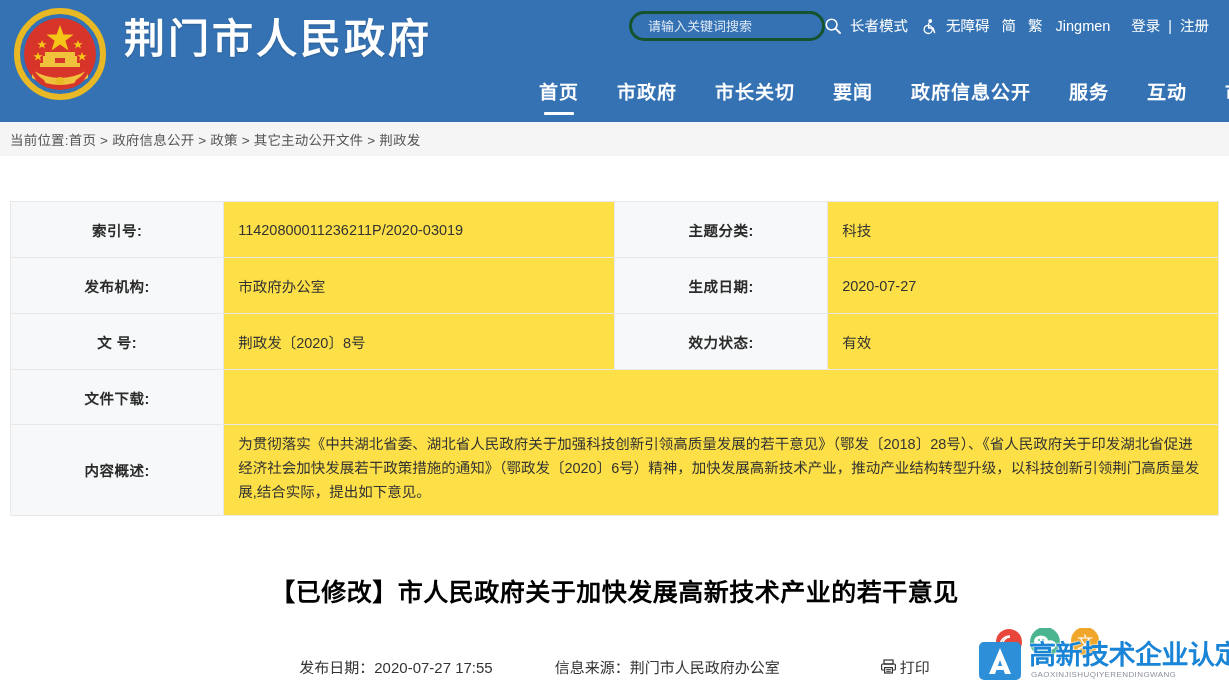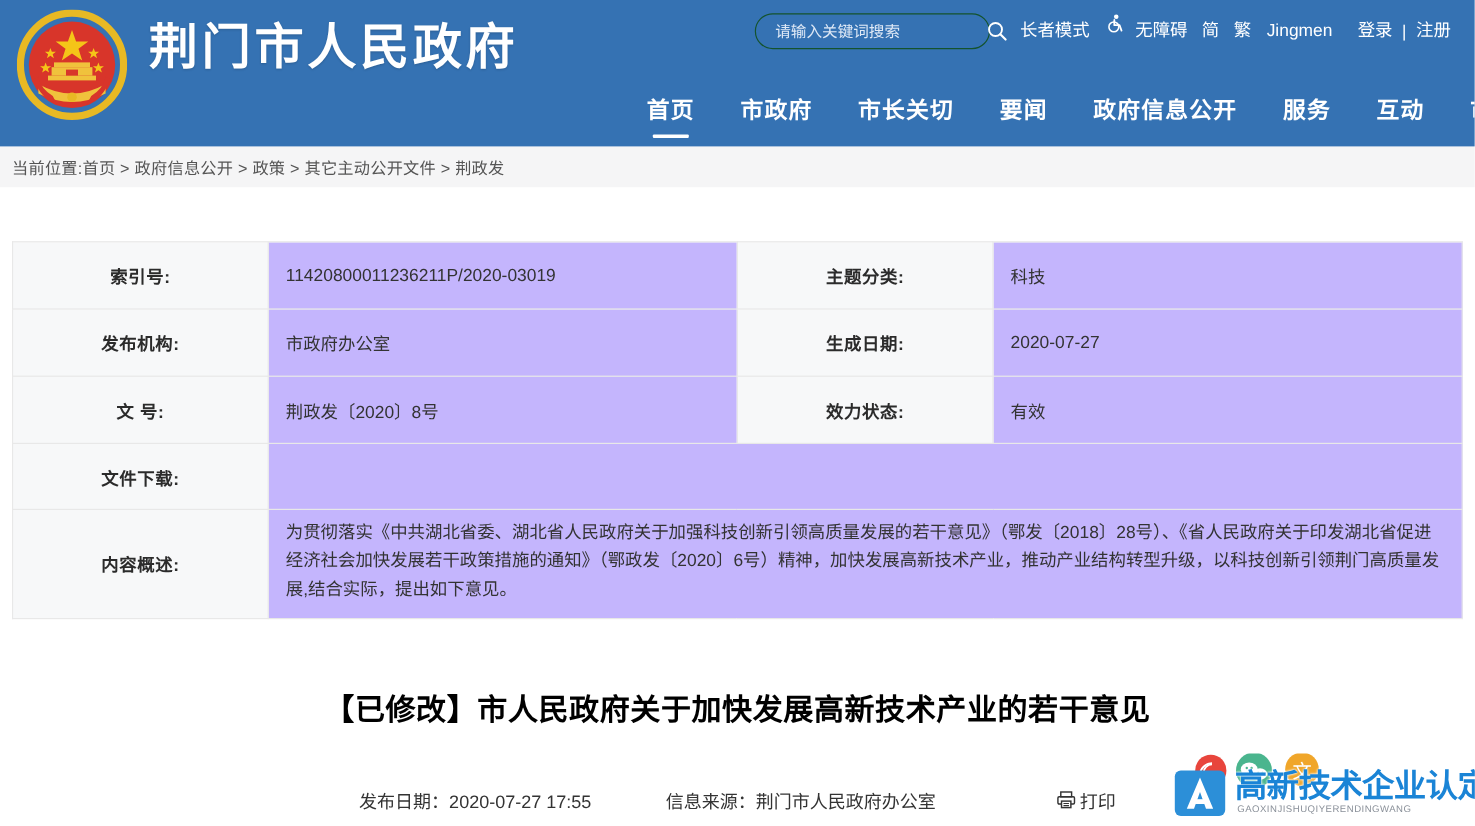--- a/index.html
+++ b/index.html
@@ -66,21 +66,21 @@
     display: flex;
     align-items: center;
     height: 32px;
     gap: 0px;
     white-space: nowrap;
   }
   .search-box {
     display: flex;
     align-items: center;
     width: 196px; height: 30px;
-    border: 1px solid #14532d;
+    border: 3px solid #14532d;
     border-radius: 16px;
     padding: 0 10px 0 16px;
     background: transparent;
     margin-right: 18px;
   }
   .search-input {
     flex: 1;
     border: none;
     outline: none;
     background: transparent;
@@ -94,21 +94,21 @@
 
   .util-link {
     color: #ffffff;
     font-size: 14.5px;
     text-decoration: none;
     padding: 0 7px;
     line-height: 30px;
     display: inline-block;
   }
   .util-link.narrow { padding: 0 6px; }
-  .acc-wrap { display: inline-flex; padding-left: 6px; }
+  .acc-wrap { display: inline-flex; align-items: center; padding-left: 6px; }
   .acc-icon { width: 17px; height: 17px; margin-right: 2px; }
   .util-sep { color: #ffffff; font-size: 14px; padding: 0 2px; }
   .util-group { display: inline-flex; align-items: center; margin-left: 8px; }
 
   
   .nav {
     position: absolute;
     left: 520px; bottom: 0px;
     height: 44px;
     display: flex;
@@ -177,21 +177,21 @@
   }
   .info-table td.label {
     background: #f7f8f9;
     font-weight: bold;
     text-align: center;
     color: #2b2b2b;
     width: 210px;
     letter-spacing: 0.5px;
   }
   .info-table td.value {
-    background: #c4b5fd;
+    background: #fde047;
     color: #333333;
     width: 385px;
     word-break: break-all;
   }
   .info-table tr.tall td { height: 56px; }
   .info-table tr.dl td { height: 55px; }
   .summary-cell {
     line-height: 1.65;
     font-size: 14.5px;
     color: #333333;

